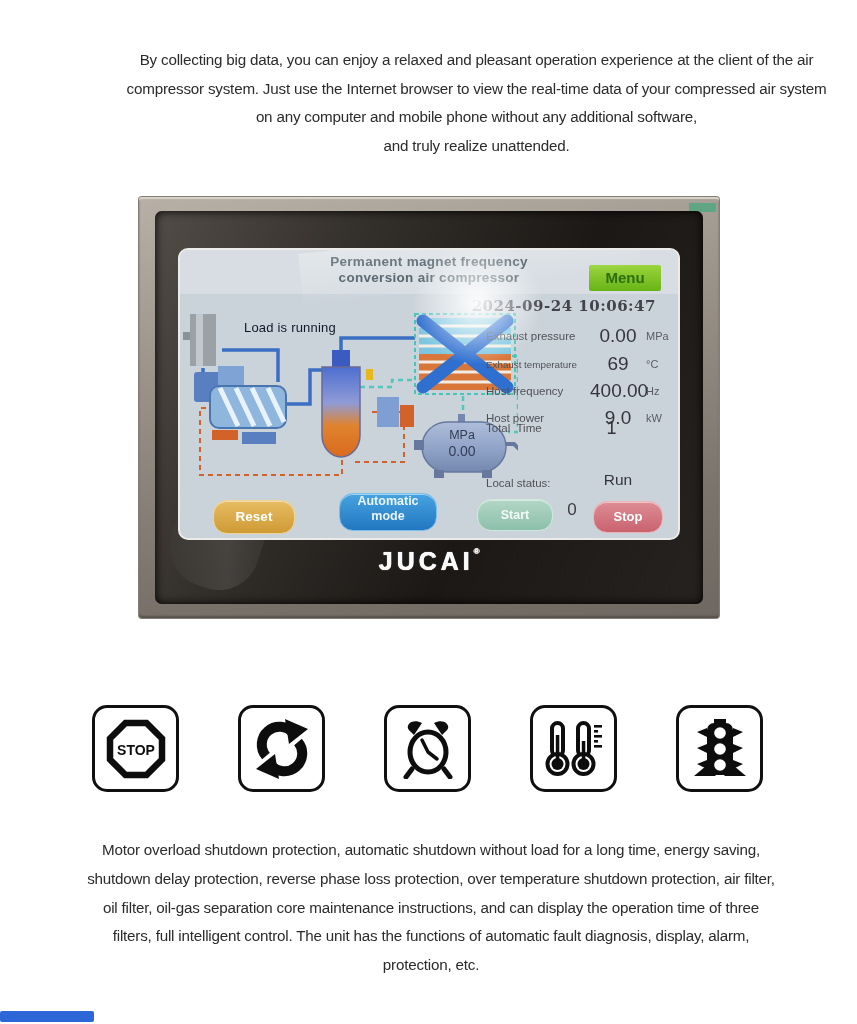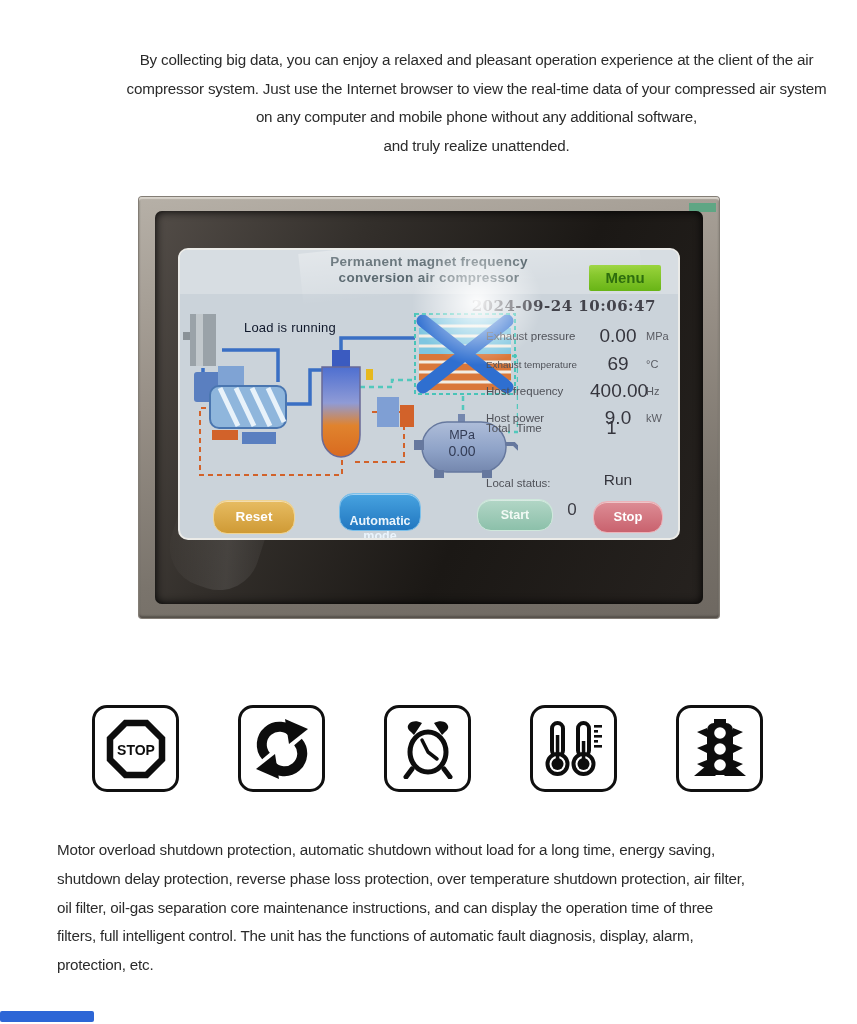--- a/index.html
+++ b/index.html
@@ -2,21 +2,21 @@
 <html><head>
 <meta charset="utf-8">
 <style>
   html,body{margin:0;padding:0;background:#fff;}
   .page{position:relative;width:857px;height:1024px;background:#ffffff;overflow:hidden;
         font-family:"Liberation Sans",sans-serif;}
 
   
   .top-para{position:absolute;top:46px;left:0;width:857px;text-align:center;
             color:#2b2b2b;font-size:15.2px;line-height:28.6px;letter-spacing:-0.2px;padding-left:48px;}
-  .bottom-para{position:absolute;top:836px;left:57px;width:748px;text-align:left;
+  .bottom-para{position:absolute;top:836px;left:57px;width:748px;text-align:center;
             color:#2b2b2b;font-size:15.2px;line-height:28.8px;letter-spacing:-0.2px;}
 
   
   .device{position:absolute;left:139px;top:197px;width:580px;height:421px;
           background:linear-gradient(170deg,#b6b0a7 0%,#978f86 40%,#7a746c 75%,#6e6861 100%);
           border-radius:3px;box-shadow:inset 0 2px 1px #d8d3cb, inset 0 -2px 2px #55504a, 0 0 0 1px #837d75;}
   .green-tab{position:absolute;top:6px;right:3px;width:27px;height:9px;background:#5fa684;}
   .bezel{position:absolute;left:16px;top:14px;width:548px;height:393px;border-radius:7px;
          background:linear-gradient(115deg,#524c47 0%,#332f2b 30%,#1b1815 62%,#26221f 100%);
          box-shadow:inset 0 0 10px #000;}
@@ -54,22 +54,22 @@
   .r-row:nth-child(4){top:87px;}
   .r-row:nth-child(5){top:97px;gap:21px;}
   .r-row:nth-child(5) .val{font-size:18px;}
   .r-row:nth-child(6){top:147px;align-items:flex-end;}
   .r-row:nth-child(6) .val{font-size:15.5px;}
 
   .hmi-btn{position:absolute;border-radius:14px;text-align:center;color:#fff;
            font-weight:700;cursor:pointer;box-shadow:inset 0 1px 0 rgba(255,255,255,0.5);}
   .btn-reset{left:33px;top:250px;width:80px;height:32px;line-height:32px;font-size:13.5px;
              background:linear-gradient(#e7bc62,#cf9a35);border:1px solid #f0d492;}
-  .btn-auto{left:159px;top:243px;width:82px;height:38px;font-size:12.5px;line-height:15px;
-            padding-top:20px;box-sizing:border-box;color:#eaf4fc;
+  .btn-auto{left:159px;top:243px;width:98px;height:38px;font-size:12.5px;line-height:15px;
+            padding-top:0;box-sizing:border-box;color:#eaf4fc;
             background:linear-gradient(#47a3e0,#2277c0);border:1px solid #7cc0ea;}
   .btn-start{left:297px;top:249px;width:74px;height:30px;line-height:30px;font-size:12.5px;
              color:#f2faf5;background:linear-gradient(#b2d6c6,#8cc0aa);border:1px solid #cfe8dc;}
   .counter{position:absolute;left:382px;top:250px;width:20px;text-align:center;
            font-size:17px;color:#3c3c44;}
   .btn-stop{left:413px;top:251px;width:68px;height:30px;line-height:30px;font-size:13px;
             background:linear-gradient(#dd8d95,#c9626e);border:1px solid #ecb3b9;}
 
   .glare1{position:absolute;left:232px;top:-10px;width:130px;height:125px;
           background:radial-gradient(closest-side,rgba(255,255,255,0.95),rgba(255,255,255,0));}
@@ -223,20 +223,23 @@
           <div>mode</div>
         </div>
         <div class="hmi-btn btn-start">Start</div>
         <div class="counter">0</div>
         <div class="hmi-btn btn-stop">Stop</div>
 
         <div class="glare1"></div>
         <div class="glare2"></div>
       </div>
 
+      <div class="brand">
+        <span>JUCAI</span><span class="reg">®</span>
+      </div>
     </div>
   </div>
 
   <div class="icon-box ib1">
     <svg width="60" height="60" viewBox="0 0 60 60">
       <polygon points="19.5,4 40.5,4 56,19.5 56,40.5 40.5,56 19.5,56 4,40.5 4,19.5" fill="#fff" stroke="#0d0d0d" stroke-width="6.5"></polygon>
       <text x="30" y="35.5" text-anchor="middle" font-size="14" font-weight="bold" fill="#0d0d0d" font-family="Liberation Sans, sans-serif">STOP</text>
     </svg>
   </div>
   <div class="icon-box ib2">

